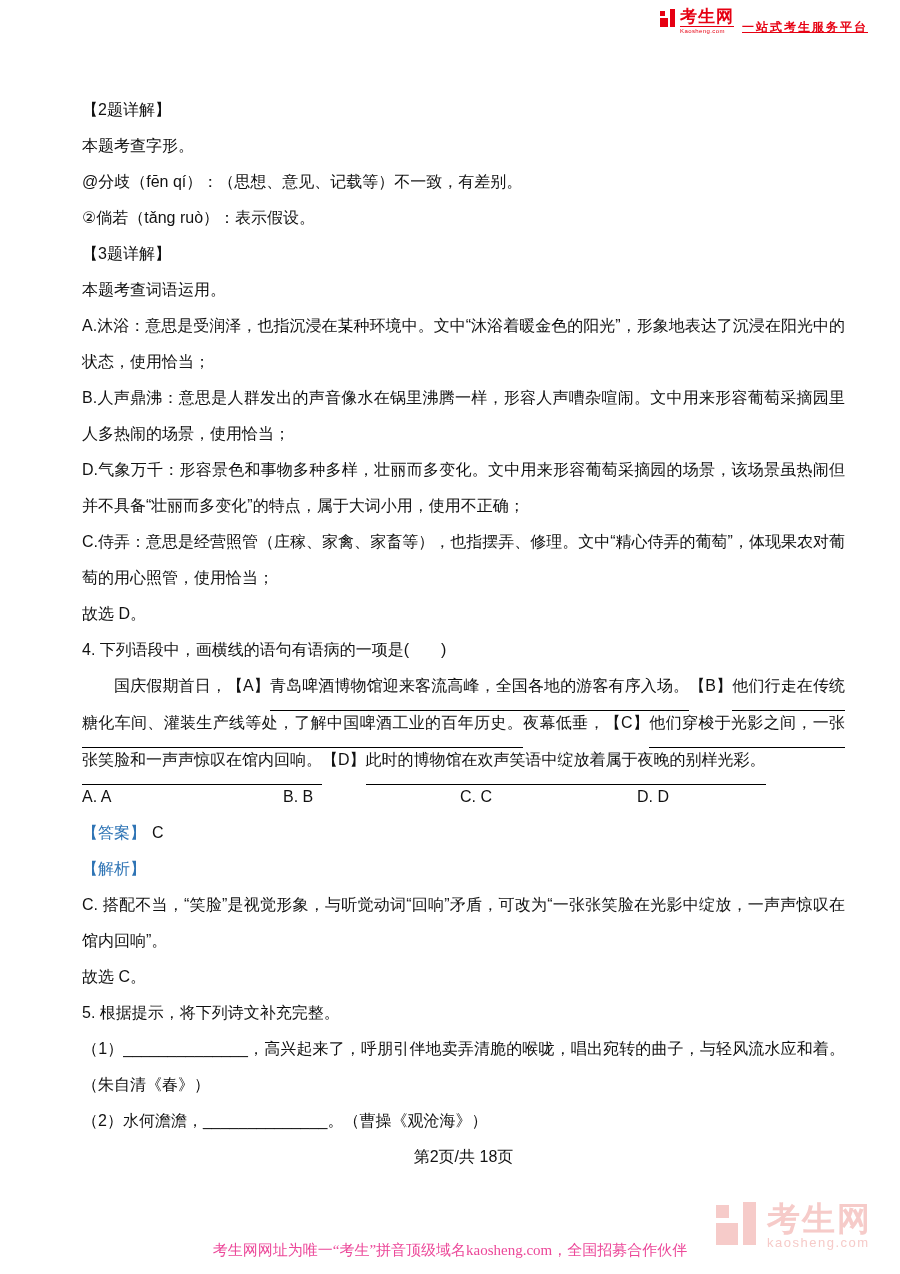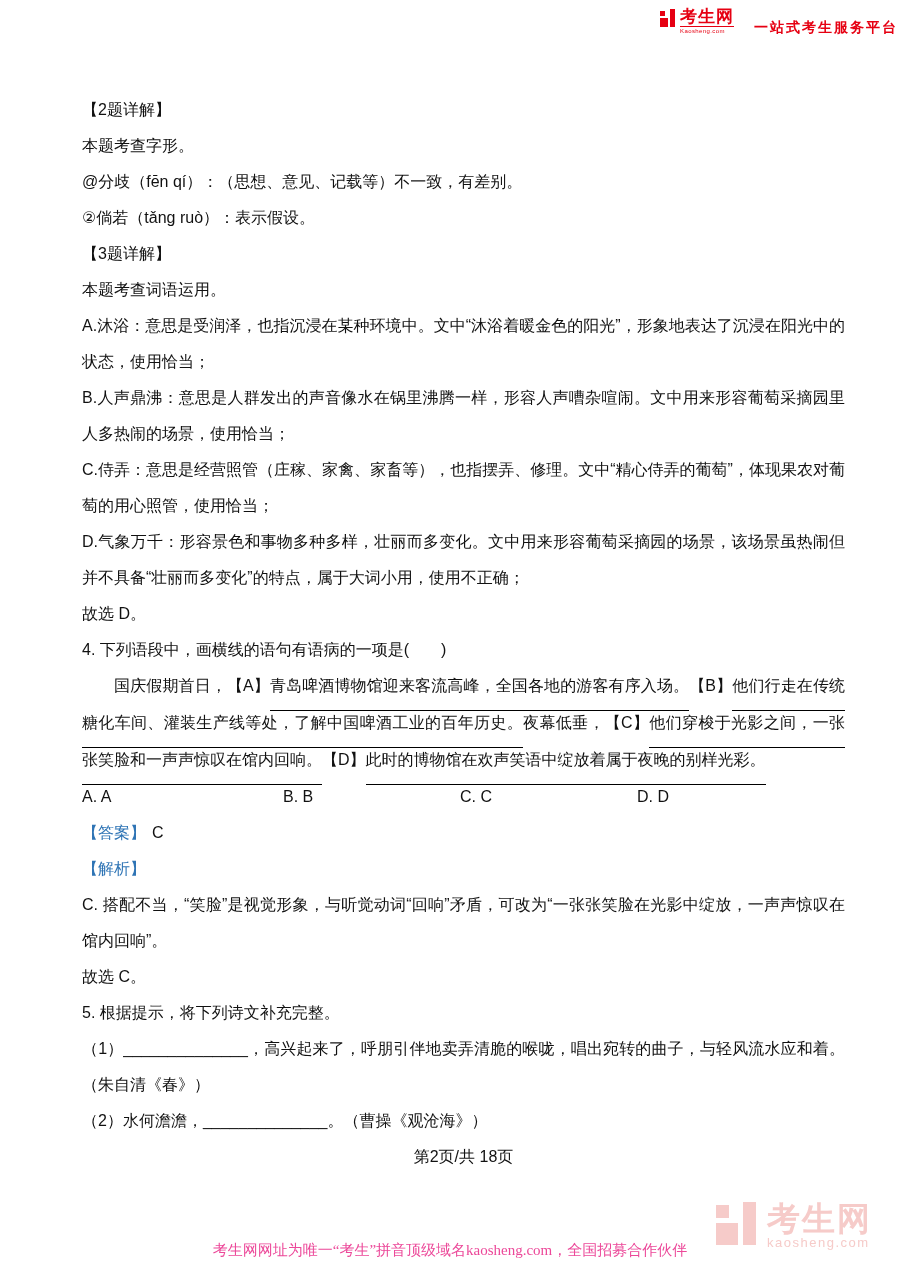--- a/index.html
+++ b/index.html
@@ -10,21 +10,21 @@
   
   .header{position:absolute;top:8px;left:660px;height:40px;display:flex;align-items:flex-start;}
   .logo-icon{position:relative;width:17px;height:21px;margin-top:1px;}
   .logo-icon .blk{position:absolute;background:#e60012;}
   .logo-icon .a{left:0;top:2px;width:5px;height:5px;}
   .logo-icon .b{left:0;top:9px;width:8px;height:9px;}
   .logo-icon .c{left:10px;top:0;width:5px;height:18px;}
   .logo-texts{margin-left:3px;}
   .logo-cn{font-size:17px;font-weight:bold;color:#e60012;line-height:17px;letter-spacing:1px;}
   .logo-dom{font-size:6px;color:#e60012;line-height:7px;letter-spacing:.4px;border-top:1px solid #e60012;margin-top:1px;padding-top:1px;}
-  .tagline{margin-left:20px;margin-top:11px;font-size:14px;font-weight:bold;color:#e60012;letter-spacing:2px;}
+  .tagline{margin-left:8px;margin-top:11px;font-size:12px;font-weight:bold;color:#e60012;letter-spacing:2px;text-decoration:underline;}
   
   .doc{position:absolute;left:82px;top:92px;width:763px;font-size:16px;line-height:36px;text-align:justify;}
   .doc p{margin:0;}
   .blue{color:#2e74b5;}
   .ansval{margin-left:6px;}
   .u{border-bottom:1px solid #000;padding-bottom:14px;font-family:Liberation Mono, monospace;}
   .indent{text-indent:32px;}
   .opts{display:flex;}
   .opts span{display:inline-block;}
   .opts .o1{width:201px;}
@@ -62,22 +62,22 @@
 
 <div class="doc">
   <p>【2题详解】</p>
   <p>本题考查字形。</p>
   <p>@分歧（fēn qí）：（思想、意见、记载等）不一致，有差别。</p>
   <p>②倘若（tǎng ruò）：表示假设。</p>
   <p>【3题详解】</p>
   <p>本题考查词语运用。</p>
   <p>A.沐浴：意思是受润泽，也指沉浸在某种环境中。文中“沐浴着暖金色的阳光”，形象地表达了沉浸在阳光中的状态，使用恰当；</p>
   <p>B.人声鼎沸：意思是人群发出的声音像水在锅里沸腾一样，形容人声嘈杂喧闹。文中用来形容葡萄采摘园里人多热闹的场景，使用恰当；</p>
+  <p>D.气象万千：形容景色和事物多种多样，壮丽而多变化。文中用来形容葡萄采摘园的场景，该场景虽热闹但并不具备“壮丽而多变化”的特点，属于大词小用，使用不正确；</p>
   <p>C.侍弄：意思是经营照管（庄稼、家禽、家畜等），也指摆弄、修理。文中“精心侍弄的葡萄”，体现果农对葡萄的用心照管，使用恰当；</p>
-  <p>D.气象万千：形容景色和事物多种多样，壮丽而多变化。文中用来形容葡萄采摘园的场景，该场景虽热闹但并不具备“壮丽而多变化”的特点，属于大词小用，使用不正确；</p>
   <p>故选 D。</p>
   <p>4. 下列语段中，画横线的语句有语病的一项是(　　)</p>
   <p class="indent"><span>国庆假期首日，【A】</span><span class="u">青岛啤酒博物馆迎来客流高峰，全国各地的游客有序入场。</span><span>【B】</span><span class="u">他们行走在传统糖化车间、灌装生产线等处，了解中国啤酒工业的百年历史。</span><span>夜幕低垂，【C】</span><span class="u">他们穿梭于光影之间，一张张笑脸和一声声惊叹在馆内回响。</span><span>【D】</span><span class="u">此时的博物馆在欢声笑语中绽放着属于夜晚的别样光彩。</span></p>
   <p class="opts">
     <span class="o1">A. A</span>
     <span class="o2">B. B</span>
     <span class="o3">C. C</span>
     <span class="o4">D. D</span>
   </p>
   <p>

